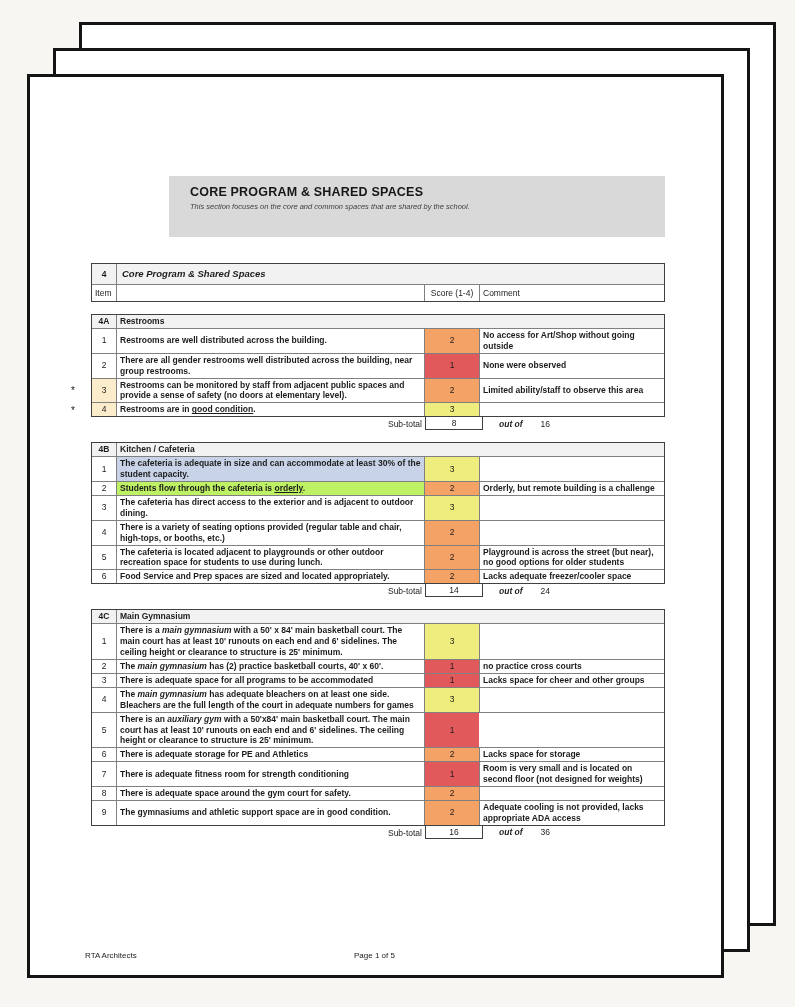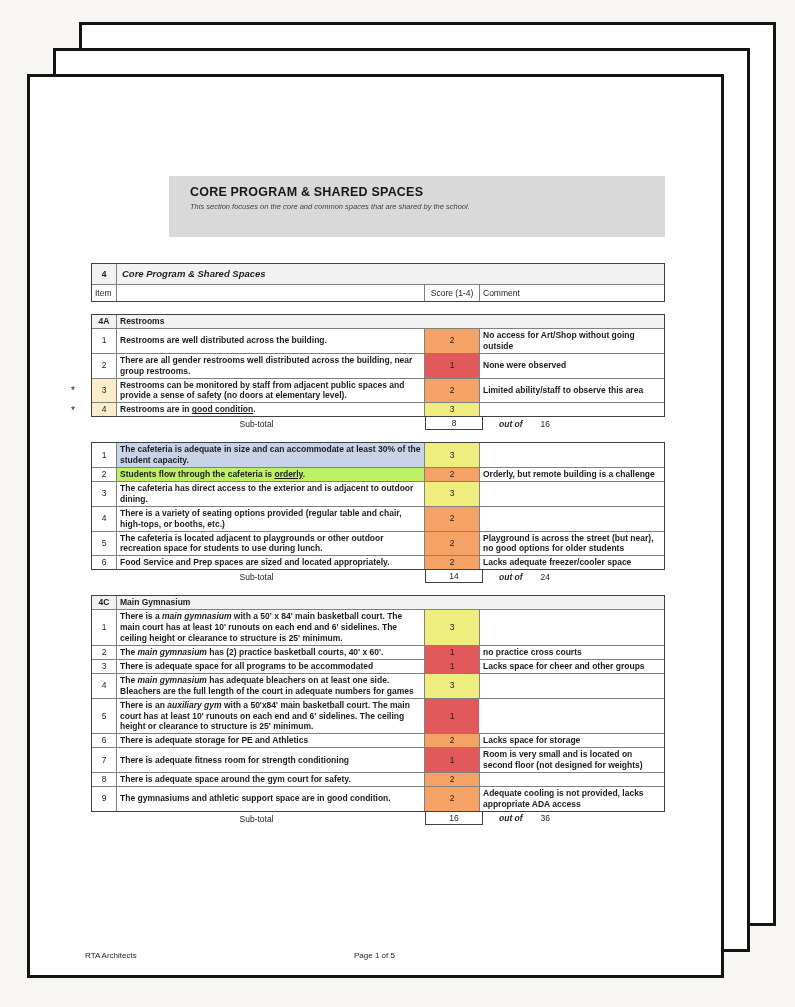--- a/index.html
+++ b/index.html
@@ -49,21 +49,21 @@
   .main-r2{min-height:16px;}
   .main-num{font-weight:bold;}
   .main-title{font-weight:bold;font-style:italic;font-size:9.5px;padding-left:5px;}
 
   .sec{margin-top:12px;}
   .sec-hdr{min-height:13px;}
   .sec-hdr .cell{font-weight:bold;}
 
   
   .subtotal{display:flex;width:574px;font-size:8.5px;align-items:stretch;}
-  .st-label{width:334px;text-align:center;padding:2px 3px 1px 0;box-sizing:border-box;display:block;}
+  .st-label{width:334px;text-align:right;padding:2px 3px 1px 0;box-sizing:border-box;display:block;}
   .st-value{
     width:58px;box-sizing:border-box;border:1.5px solid #404040;margin-top:-1px;
     text-align:center;padding:1px 0;background:#fff;
   }
   .st-rest{display:flex;padding-left:16px;align-items:center;}
   .st-outof{font-weight:bold;font-style:italic;}
   .st-max{margin-left:18px;}
 
   .flag{
     position:absolute;left:-21px;top:50%;transform:translateY(-50%);
@@ -155,20 +155,24 @@
             <div class="st-label">Sub-total</div>
             <div class="st-value">8</div>
             <div class="st-rest">
               <span class="st-outof">out of</span>
               <span class="st-max">16</span>
             </div>
           </div>
         </div>
         <div class="sec">
           <div class="tbl">
+            <div class="row hdr-row sec-hdr">
+              <div class="cell c-num">4B</div>
+              <div class="cell">Kitchen / Cafeteria</div>
+            </div>
             <div class="row">
               <div class="cell c-num">1</div>
               <div class="cell" style="background: rgb(201, 211, 232);">
                 <div class="desc-text"><span>The cafeteria is adequate in size and can accommodate at least 30% of the student capacity.</span></div>
               </div>
               <div class="cell c-score" style="background: rgb(239, 237, 126);">3</div>
               <div class="cell">
                 <div class="comment-text"></div>
               </div>
             </div>

